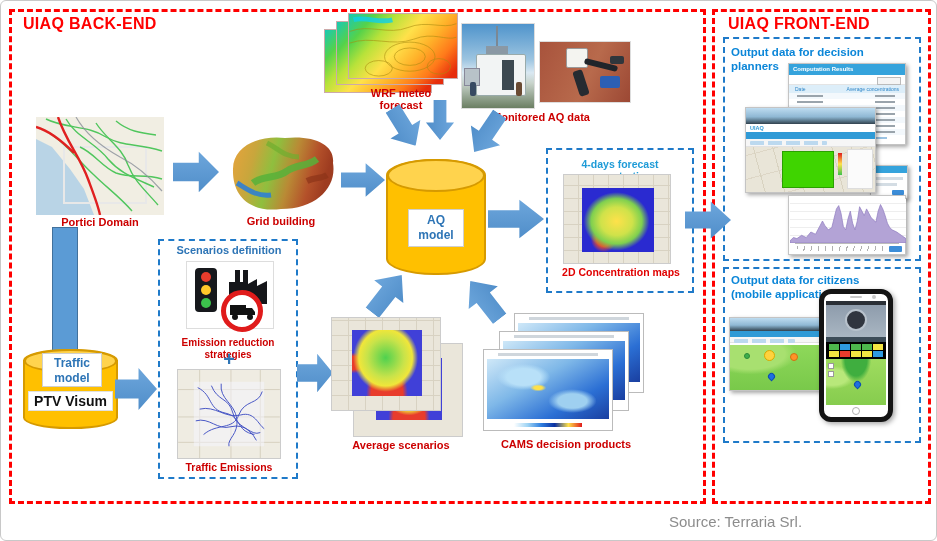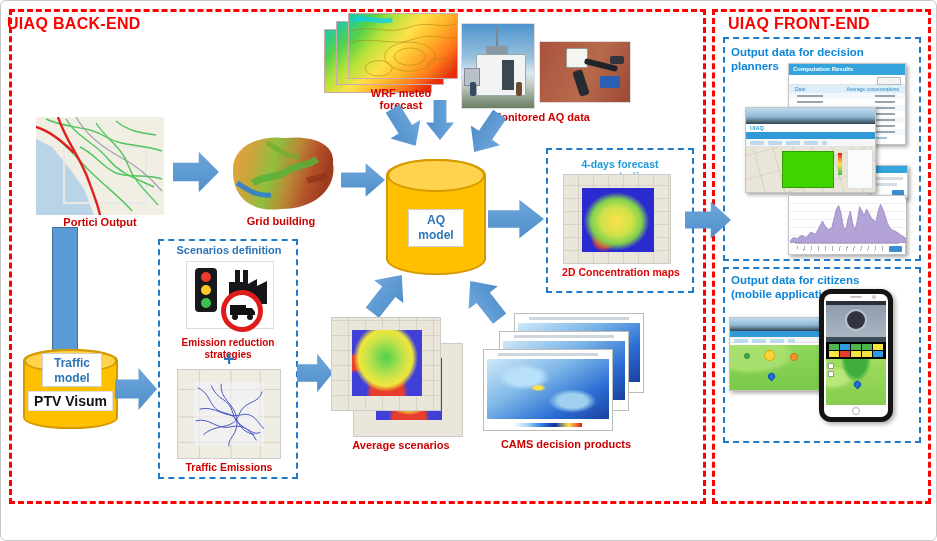--- a/index.html
+++ b/index.html
@@ -69,21 +69,21 @@
          transform:rotate(-45deg); border:1px solid #0d4fb0; }
 
   .src { position:absolute; color:#8c8c8c; font-size:15px; }
 </style>
 </head>
 <body>
 
 <div class="canvas">
 
   <div class="red-frame" style="left:8px;top:8px;width:697px;height:495px;"></div>
-  <div class="panel-title" style="left:6px;top:14px;">UIAQ BACK-END</div>
+  <div class="panel-title" style="left:22px;top:14px;">UIAQ BACK-END</div>
 
   <svg class="abs" style="left:35px;top:116px;" width="128" height="98" viewBox="0 0 128 98">
     <rect width="128" height="98" fill="#f1eee3"></rect>
     <polygon points="0,22 16,30 34,52 48,72 58,98 0,98" fill="#b9d4e6"></polygon>
     <rect x="28" y="30" width="82" height="56" fill="none" stroke="#e8e8e8" stroke-width="2"></rect>
     <g stroke="#3fc24f" stroke-width="1.4" fill="none" opacity="0.9">
       <path d="M10 2 C30 12 52 8 70 20 C88 30 100 26 126 34"></path>
       <path d="M30 2 C40 20 60 26 72 42 C84 56 96 60 118 70"></path>
       <path d="M60 6 C70 22 86 30 92 48 C98 64 110 74 122 88"></path>
       <path d="M16 18 C34 30 44 46 58 58 C70 70 84 80 96 94"></path>
@@ -91,21 +91,21 @@
       <path d="M44 30 C58 36 66 50 80 56 C96 62 108 56 126 62"></path>
     </g>
     <g stroke="#e02020" stroke-width="2.4" fill="none">
       <path d="M22 0 C30 24 44 40 52 62 C58 78 62 88 64 98"></path>
       <path d="M0 10 C14 14 26 24 38 36"></path>
     </g>
     <g stroke="#8a8f98" stroke-width="1.2" fill="none" opacity="0.8">
       <path d="M40 0 C50 18 66 30 84 40 C100 48 112 58 126 74"></path>
     </g>
   </svg>
-  <div class="red-cap" style="left:35px;top:215px;width:128px;">Portici Output</div>
+  <div class="red-cap" style="left:35px;top:215px;width:128px;">Portici Domain</div>
 
   <div class="arr" style="left:172px;top:148px;width:46px;height:46px;"></div>
 
   <svg class="abs" style="left:222px;top:130px;" width="116" height="82" viewBox="0 0 116 82">
     <defs>
       <linearGradient id="terr" x1="0" y1="0" x2="1" y2="0.2">
         <stop offset="0" stop-color="#e9a33c"></stop>
           <stop offset="0.25" stop-color="#c8a63c"></stop>
         <stop offset="0.45" stop-color="#8fbf3e"></stop>
           <stop offset="0.65" stop-color="#b98a35"></stop>
@@ -400,14 +400,15 @@
         radial-gradient(ellipse at 10% 40%, #b8e87a 0 20%, transparent 30%),
         linear-gradient(#9fdc5f,#86cc4e);">
         <div class="pin" style="left:28px;top:22px;"></div>
         <div class="abs" style="left:2px;top:4px;width:6px;height:6px;background:#fff;border:1px solid #999;"></div>
         <div class="abs" style="left:2px;top:12px;width:6px;height:6px;background:#fff;border:1px solid #999;"></div>
       </div>
     </div>
     <div class="abs" style="left:28px;bottom:2px;width:8px;height:8px;border:1px solid #b0b0b0;border-radius:50%;"></div>
   </div>
 
+  <div class="src" style="left:668px;top:512px;">Source: Terraria Srl.</div>
 
 </div>
 
 </body></html>

